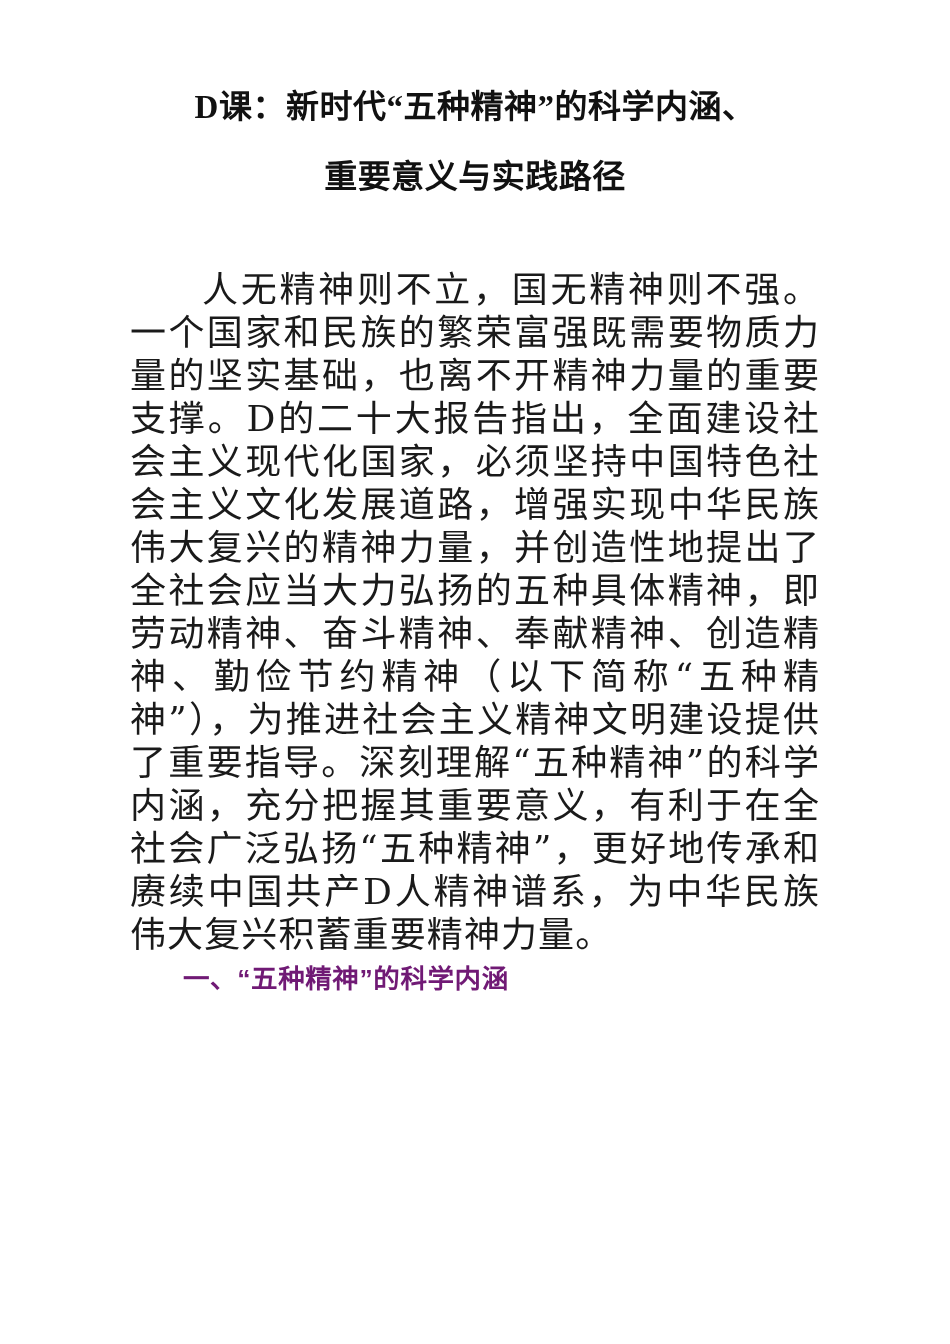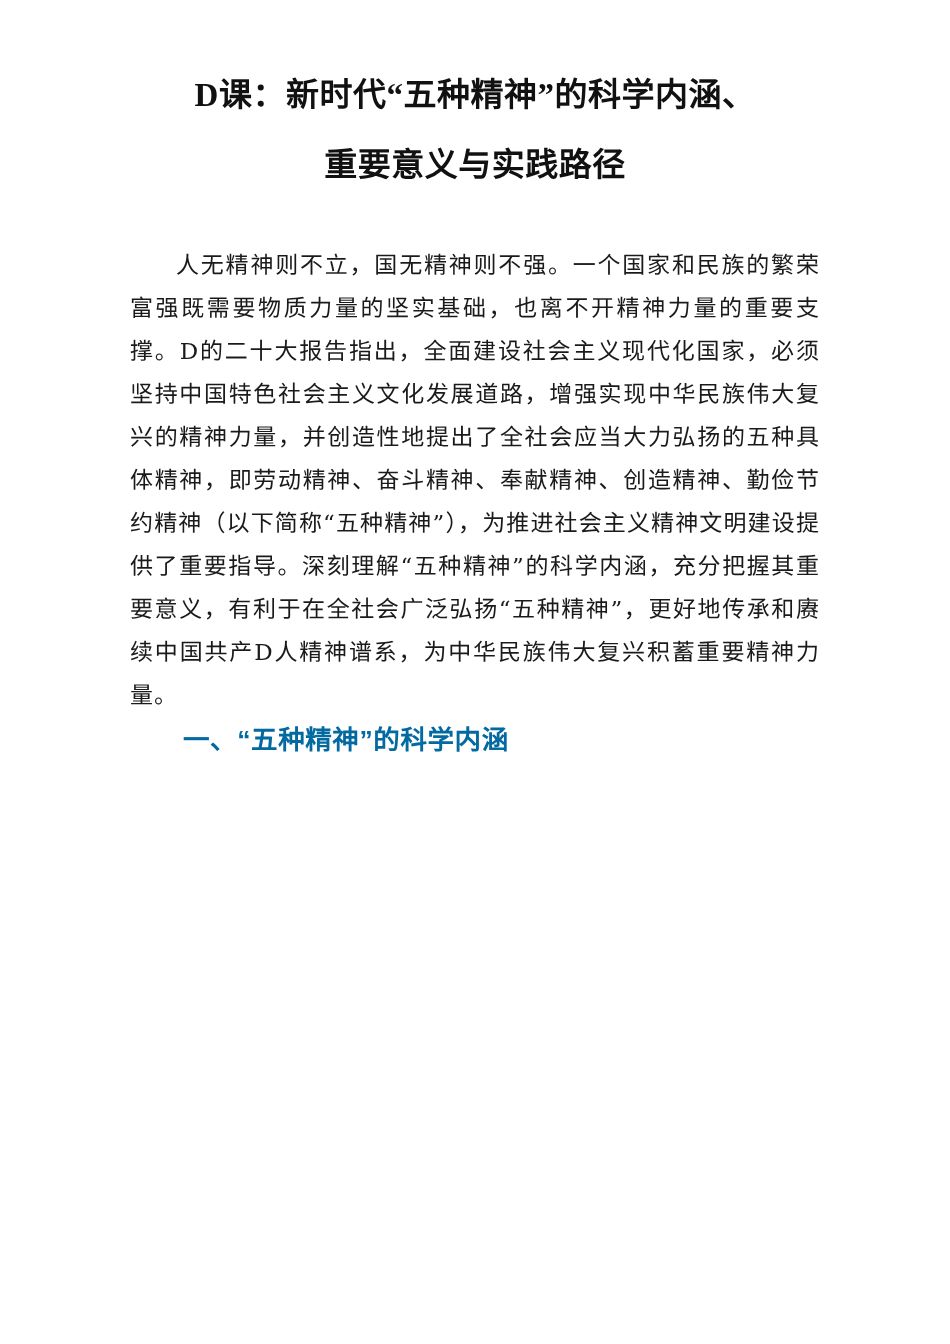--- a/index.html
+++ b/index.html
@@ -21,21 +21,21 @@
 
   .content {
     position: absolute;
     left: 130px;
     top: 0;
     width: 690px;
   }
 
   
   .doc-title {
-    margin: 4px;
+    margin: 16px;
     padding-top: 56px;
     text-align: center;
     font-family: "Liberation Serif", "DejaVu Serif", serif;
     font-weight: 700;
     font-size: 33px;
     line-height: 70px;
     color: #111111;
     letter-spacing: 0.5px;
     white-space: pre-line;
   }
@@ -44,36 +44,36 @@
   .body-block {
     padding-top: 40px;
   }
 
   p.para {
     margin: 0;
     text-align: justify;
     text-align-last: left;
     text-justify: inter-character;
     font-family: "DejaVu Serif", "Liberation Serif", serif;
-    font-size: 23px;
+    font-size: 36px;
     line-height: 43px;
     color: #1a1a1a;
     letter-spacing: 1.1px;
     text-indent: 2em;
     word-break: break-all;
   }
 
   
   h2.section-heading {
     margin: 0;
     font-family: "Liberation Sans", "DejaVu Sans", sans-serif;
     font-weight: 700;
     font-size: 26.5px;
     line-height: 46px;
-    color: #0369a1;
+    color: #701a75;
     letter-spacing: 0.6px;
     text-indent: 2em;
   }
 </style>
 </head>
 <body>
 
 <div class="page">
   <div class="content">
 

